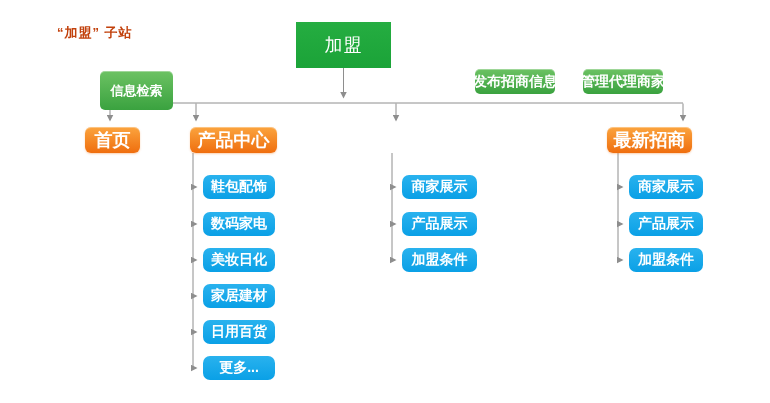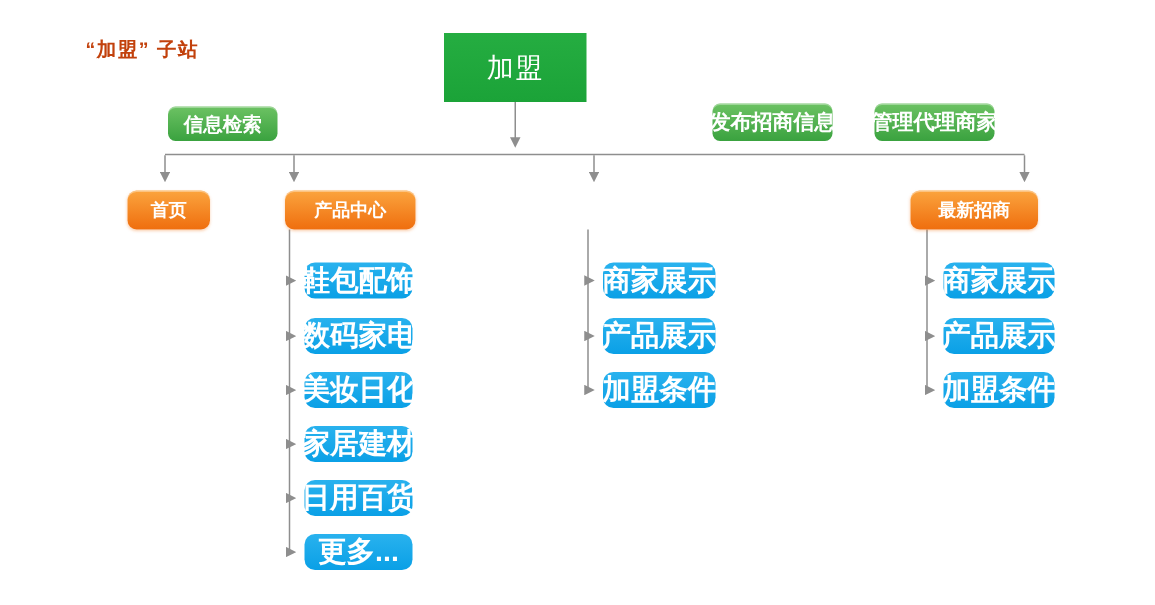--- a/index.html
+++ b/index.html
@@ -41,42 +41,42 @@
     letter-spacing: 1px;
   }
 
   .green-btn {
     background: linear-gradient(to bottom, #6cc263, #3aa23f);
     border-radius: 5px;
     font-size: 13px;
     font-weight: bold;
     box-shadow: inset 0 1px 0 rgba(255,255,255,0.35);
   }
-  .btn-info-search   { left: 112px; top: 71px; width: 73px;  height: 23px; }
+  .btn-info-search   { left: 100px; top: 71px; width: 73px;  height: 39px; }
   .btn-publish-info  { left: 475px; top: 69px; width: 80px; height: 25px; font-size: 14px; }
   .btn-manage-agents { left: 583px; top: 69px; width: 80px; height: 25px; font-size: 14px; }
 
   .orange-node {
     top: 127px; height: 26px;
     background: linear-gradient(to bottom, #fba43e, #ef6e0e);
     border-radius: 6px;
-    font-size: 12px;
+    font-size: 18px;
     font-weight: bold;
     box-shadow: inset 0 1px 0 rgba(255,255,255,0.35), 0 1px 2px rgba(240,120,30,0.35);
   }
   .n-home    { left: 85px;  width: 55px; }
   .n-product { left: 190px; width: 87px; }
   .n-promo   { left: 372px; width: 83px; }
   .n-latest  { left: 607px; width: 85px; }
 
   .blue-node {
     height: 24px;
     background: linear-gradient(to bottom, #29b2ee, #0aa0e6);
     border-radius: 7px;
-    font-size: 19px;
+    font-size: 14px;
     font-weight: bold;
   }
   .col-product { left: 203px; width: 72px; }
   .col-promo   { left: 402px; width: 75px; }
   .col-latest  { left: 629px; width: 74px; }
   .row-0 { top: 175px; }
   .row-1 { top: 212px; }
   .row-2 { top: 248px; }
   .row-3 { top: 284px; }
   .row-4 { top: 320px; }

